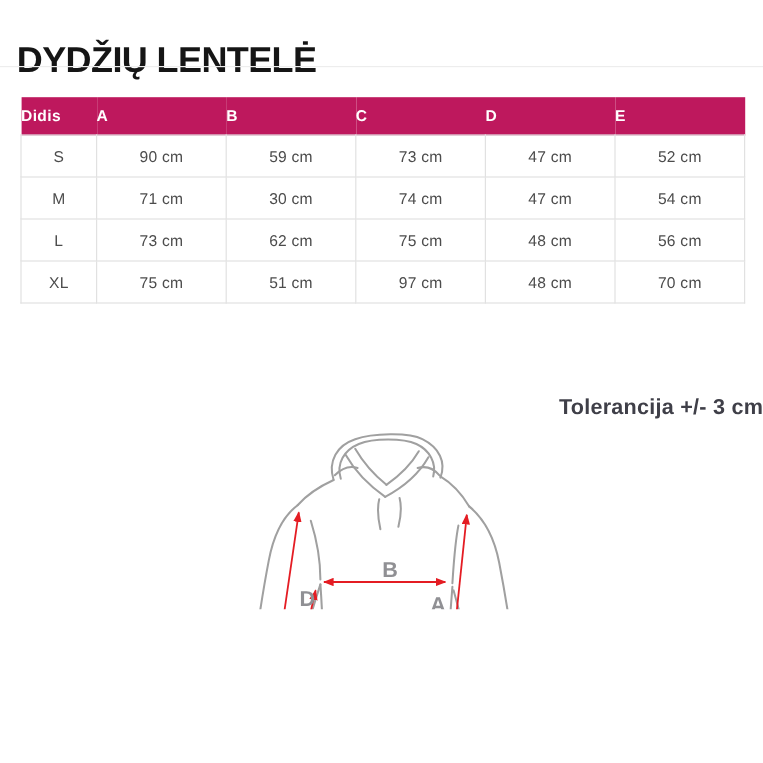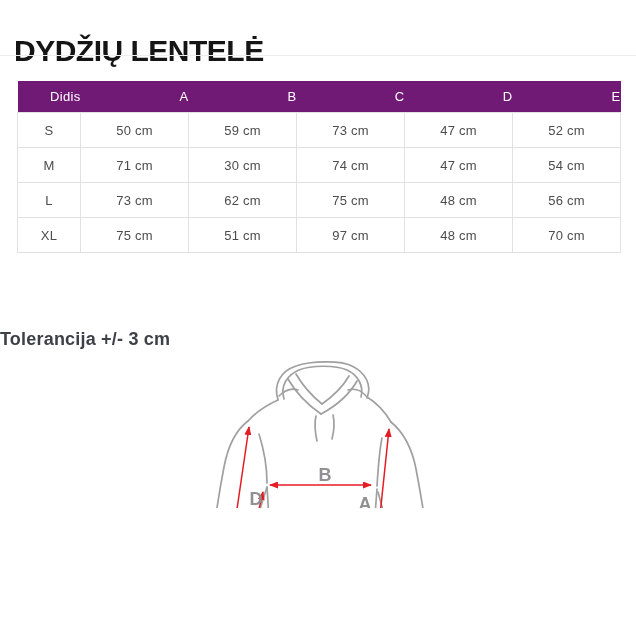--- a/index.html
+++ b/index.html
@@ -14,32 +14,32 @@
   }
   .title-divider {
     position:absolute; left:0; top:55px; width:636px; height:1px;
     background:#ededed;
   }
   table.size-table {
     position:absolute; left:17px; top:81px; width:603px;
     border-collapse:collapse; table-layout:fixed;
   }
   table.size-table thead th {
-    background:#701a75; color:#ffffff; font-weight:400;
-    font-size:13px; height:31px; padding:0; text-align:right;
+    background:#be185d; color:#ffffff; font-weight:700;
+    font-size:13px; height:31px; padding:0; text-align:left;
     border:0; letter-spacing:0.3px;
   }
   table.size-table tbody td {
     background:#ffffff; color:#4c4c4c; font-size:13px;
     height:34px; padding:0; text-align:center;
     border:1px solid #e1e1e1; letter-spacing:0.2px;
   }
   .tolerance-note {
     position:absolute; left:0; top:329px; width:636px;
-    text-align:left; font-size:18px; font-weight:700;
+    text-align:right; font-size:18px; font-weight:700;
     color:#3f3f48; letter-spacing:0.2px;
   }
   .diagram-svg { position:absolute; left:197px; top:352px; }
   .hoodie-stroke { stroke:#a0a0a0; stroke-width:1.7; fill:none;
                    stroke-linecap:round; stroke-linejoin:round; }
   .arrow-stroke  { stroke:#e41c23; stroke-width:1.5; fill:none; }
   .measure-label { fill:#909094; font-family:"Liberation Sans", sans-serif;
                    font-size:18px; font-weight:700; text-anchor:middle; }
 </style>
 </head>
@@ -65,21 +65,21 @@
         <th>A</th>
         <th>B</th>
         <th>C</th>
         <th>D</th>
         <th>E</th>
       </tr>
     </thead>
     <tbody>
       <tr>
         <td>S</td>
-        <td>50 cm</td>
+        <td>90 cm</td>
         <td>59 cm</td>
         <td>73 cm</td>
         <td>47 cm</td>
         <td>52 cm</td>
       </tr>
       <tr>
         <td>M</td>
         <td>71 cm</td>
         <td>30 cm</td>
         <td>74 cm</td>

